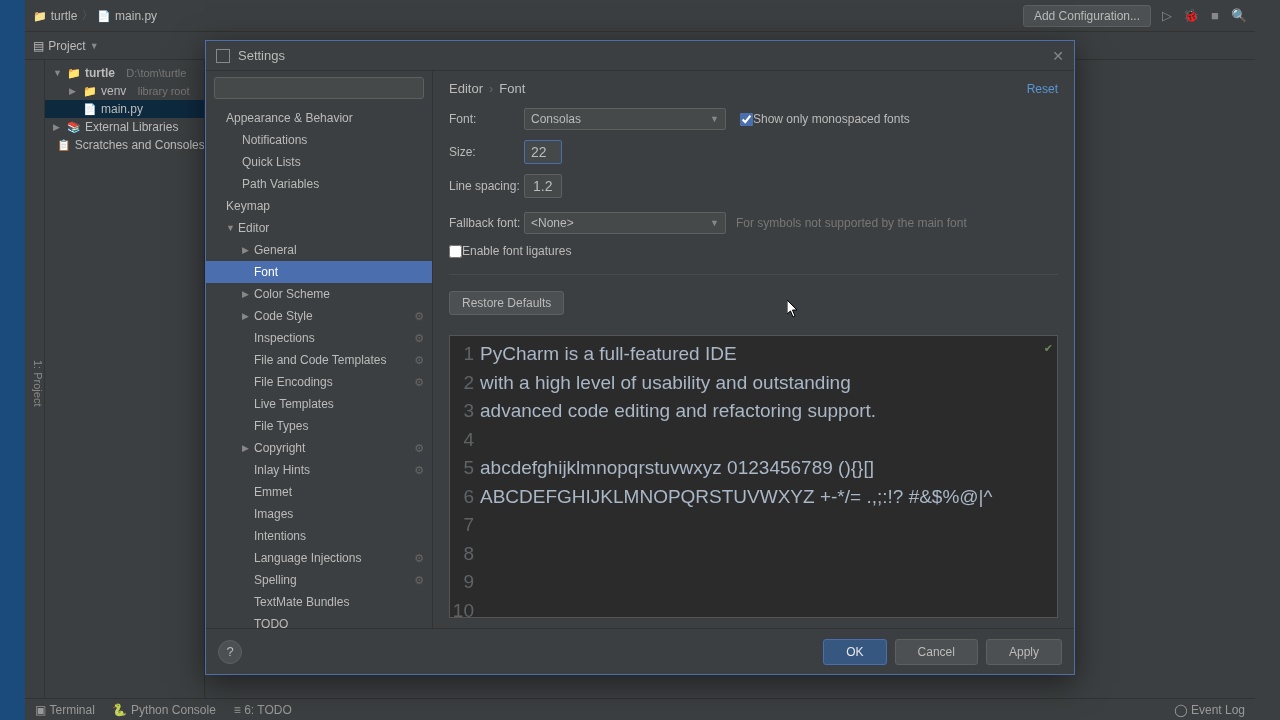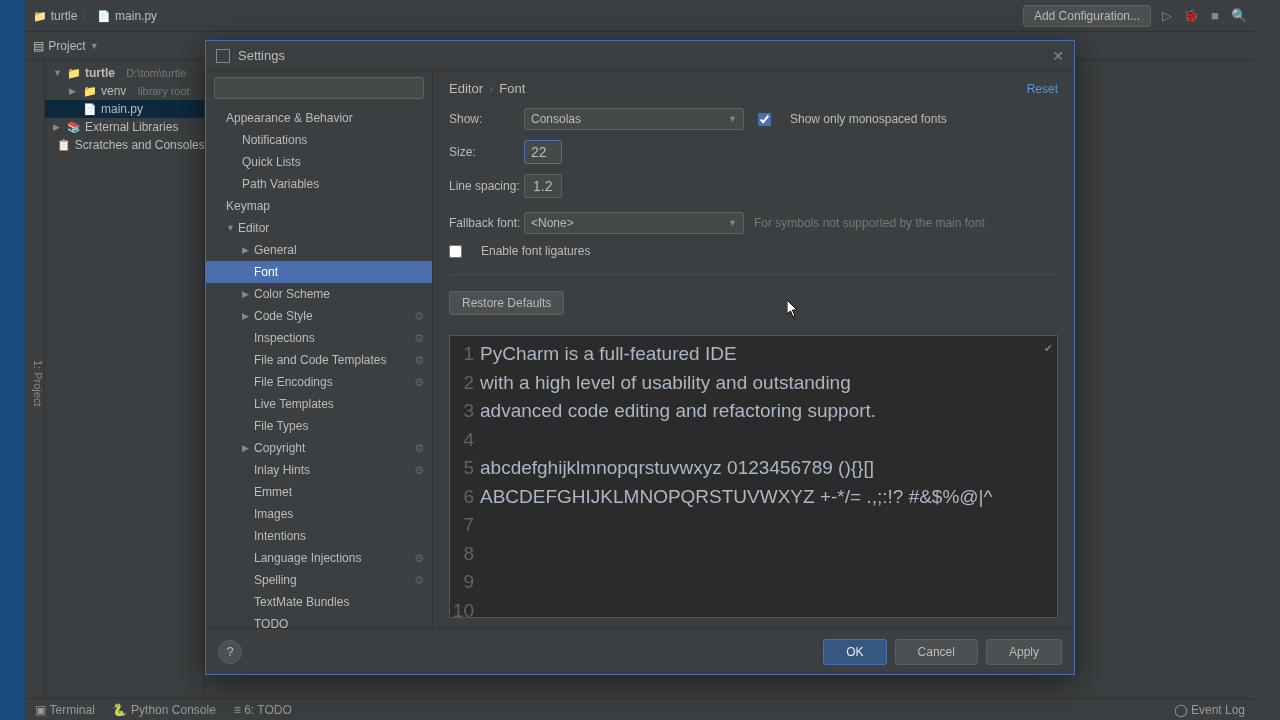--- a/index.html
+++ b/index.html
@@ -49,25 +49,25 @@
 .nav-item.l2 { padding-left: 36px; }
 .nav-item.selected { background: #4b6eaf; color: #fff; }
 .nav-item .exp { width: 12px; font-size: 9px; color: #888; }
 .nav-gear { margin-left: auto; color: #666; font-size: 11px; }
 
 .settings-content { flex: 1; display: flex; flex-direction: column; padding: 10px 16px; overflow: hidden; }
 .path-row { display: flex; align-items: center; font-size: 13px; color: #bbb; margin-bottom: 12px; }
 .path-row .reset { margin-left: auto; color: #5896d6; font-size: 12px; cursor: pointer; }
 .form-row { display: flex; align-items: center; margin-bottom: 10px; font-size: 12px; color: #bbb; }
 .form-label { width: 75px; }
-.form-select { width: 220px; background: #45494a; border: 1px solid #5e6060; color: #bbb; padding: 3px 6px; font-size: 12px; display: flex; align-items: center; border-radius: 2px; }
+.form-select { width: 202px; background: #45494a; border: 1px solid #5e6060; color: #bbb; padding: 3px 6px; font-size: 12px; display: flex; align-items: center; border-radius: 2px; }
 .form-select .caret { margin-left: auto; font-size: 9px; color: #888; }
 .form-input { width: 38px; background: #45494a; border: 1px solid #4b6eaf; color: #bbb; padding: 3px 6px; font-size: 14px; border-radius: 2px; }
 .form-input.noact { border-color: #5e6060; padding-left: 8px; }
-.chk { display: flex; align-items: center; gap: 19px; }
+.chk { display: flex; align-items: center; gap: 0; }
 .chk input { accent-color: #4b6eaf; }
 .hint { color: #777; margin-left: 10px; font-size: 12px; }
 .restore { background: #4c5052; border: 1px solid #5e6060; color: #bbb; padding: 4px 12px; font-size: 12px; border-radius: 3px; margin-top: 6px; margin-bottom: 20px; width: fit-content; }
 .divider { border-top: 1px solid #4a4a4a; margin: 6px 0 10px; }
 
 .preview { flex: 1; background: #2b2b2b; border: 1px solid #555; position: relative; font-family: Consolas, monospace; font-size: 19px; line-height: 1.5; overflow: hidden; }
 .preview .gutter { position: absolute; left: 0; top: 4px; width: 30px; text-align: right; color: #606366; padding-right: 6px; }
 .preview .code { position: absolute; left: 30px; top: 4px; color: #a9b7c6; white-space: pre; }
 .preview .check { position: absolute; right: 4px; top: 4px; color: #6a8759; font-size: 11px; }
 
@@ -257,21 +257,21 @@
 
     <div class="settings-content">
       <div class="path-row">
         <span>Editor</span>
         <span style="margin:0 6px;color:#666">›</span>
         <span>Font</span>
         <span class="reset">Reset</span>
       </div>
 
       <div class="form-row">
-        <span class="form-label">Show:</span>
+        <span class="form-label">Font:</span>
         <div class="form-select">
             <span>Consolas</span>
             <span class="caret">▼</span>
           </div>
         <label class="chk" style="margin-left:14px">
             <input type="checkbox" checked="" style="">
             <span>Show only monospaced fonts</span>
           </label>
       </div>
 

